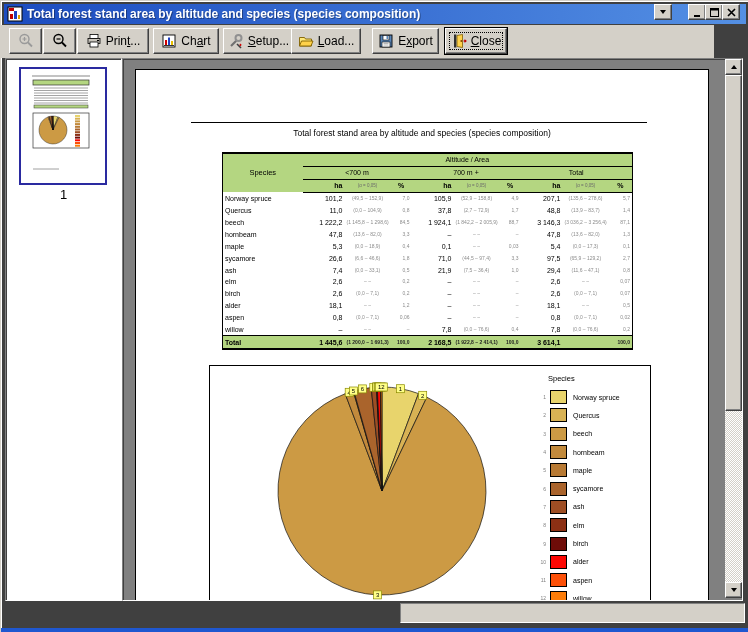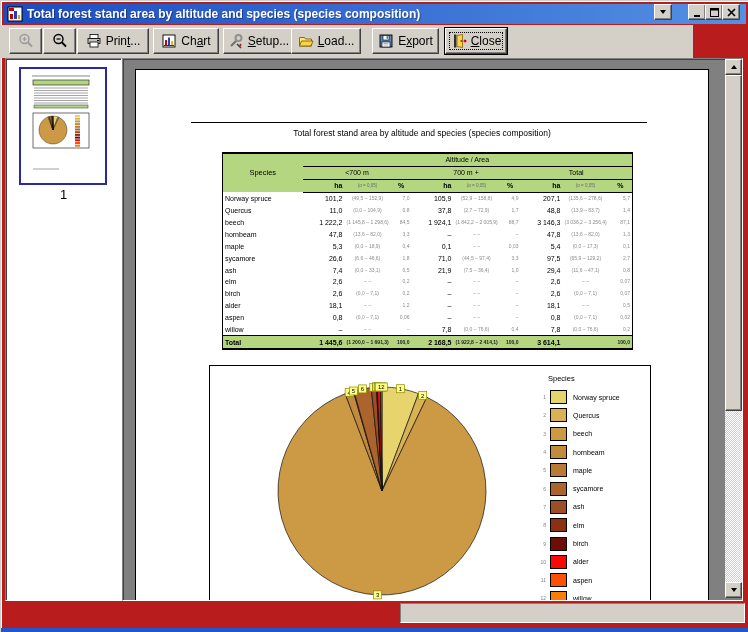--- a/index.html
+++ b/index.html
@@ -1,32 +1,32 @@
 <!DOCTYPE html>
 <html><head>
 <meta charset="utf-8">
 <style>
   html,body{margin:0;padding:0;background:#3a6ea5;}
-  #window{position:relative;width:748px;height:632px;background:#b91c1c;
+  #window{position:relative;width:748px;height:632px;background:#404040;
     font-family:"Liberation Sans",sans-serif;overflow:hidden;
     border-left:1px solid #d4d0c8;border-top:1px solid #d4d0c8;
     box-shadow:inset 1px 1px 0 #fff, inset -1px -1px 0 #404040;}
   
   .titlebar{position:absolute;left:3px;top:3px;width:742px;height:20px;
     background:linear-gradient(90deg,#1c4cc0,#5490e4);display:flex;align-items:center;}
   .app-icon{width:16px;height:16px;margin:0 4px 0 3px;flex:none;}
   .title-text{color:#fff;font-weight:bold;font-size:12px;white-space:nowrap;flex:1;
     overflow:hidden;text-shadow:1px 1px 0 rgba(0,0,0,.35);}
   .cap-btn{position:absolute;top:3px;width:16px;height:14px;background:#d4d0c8;
     border:1px solid;border-color:#fff #404040 #404040 #fff;
     box-shadow:inset -1px -1px 0 #808080;display:flex;align-items:center;justify-content:center;}
   .cap-drop{left:653px;} .cap-min{left:687px;} .cap-max{left:704px;} .cap-close{left:721px;}
   .tri-down{width:0;height:0;border-left:3px solid transparent;border-right:3px solid transparent;border-top:4px solid #000;}
   
-  .toolbar{position:absolute;left:0;top:24px;width:648px;height:33px;background:#d4d0c8;padding-left:44px;}
+  .toolbar{position:absolute;left:0;top:24px;width:713px;height:33px;background:#d4d0c8;}
   .tbtn{position:absolute;top:3px;height:26px;background:#d4d0c8;margin:0;
     border:1px solid;border-color:#fff #404040 #404040 #fff;box-shadow:inset -1px -1px 0 #808080;
     display:flex;align-items:center;justify-content:center;gap:4px;padding:0 5px;
     font-family:"Liberation Sans",sans-serif;font-size:12px;color:#000;cursor:default;}
   .tbtn .ticon{width:16px;height:16px;flex:none;display:block;}
   .tbtn.default{box-shadow:inset -1px -1px 0 #808080,0 0 0 1px #000;}
   .tbtn.default::after{content:"";position:absolute;left:3px;top:3px;right:3px;bottom:3px;border:1px dotted #000;pointer-events:none;}
   .tlabel u{text-decoration:underline;}
   
   .thumb-panel{position:absolute;left:4px;top:57px;width:115px;height:541px;background:#fff;

